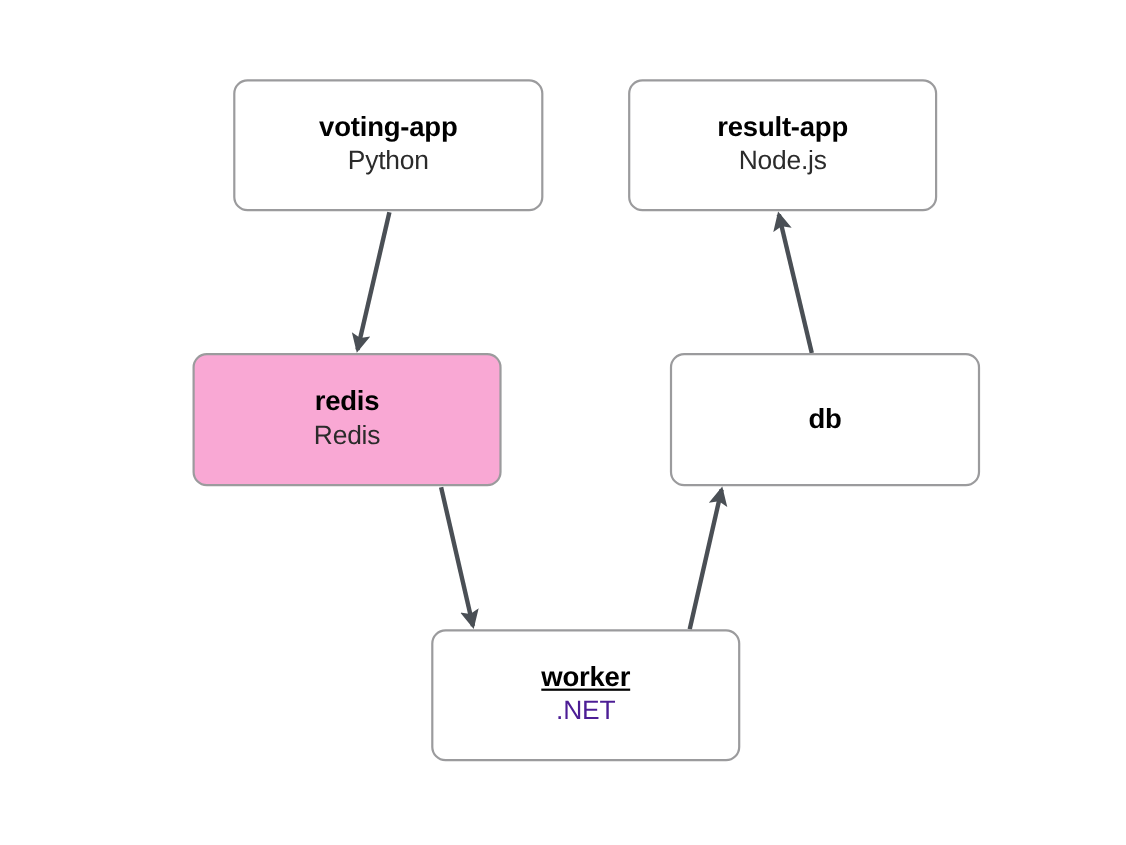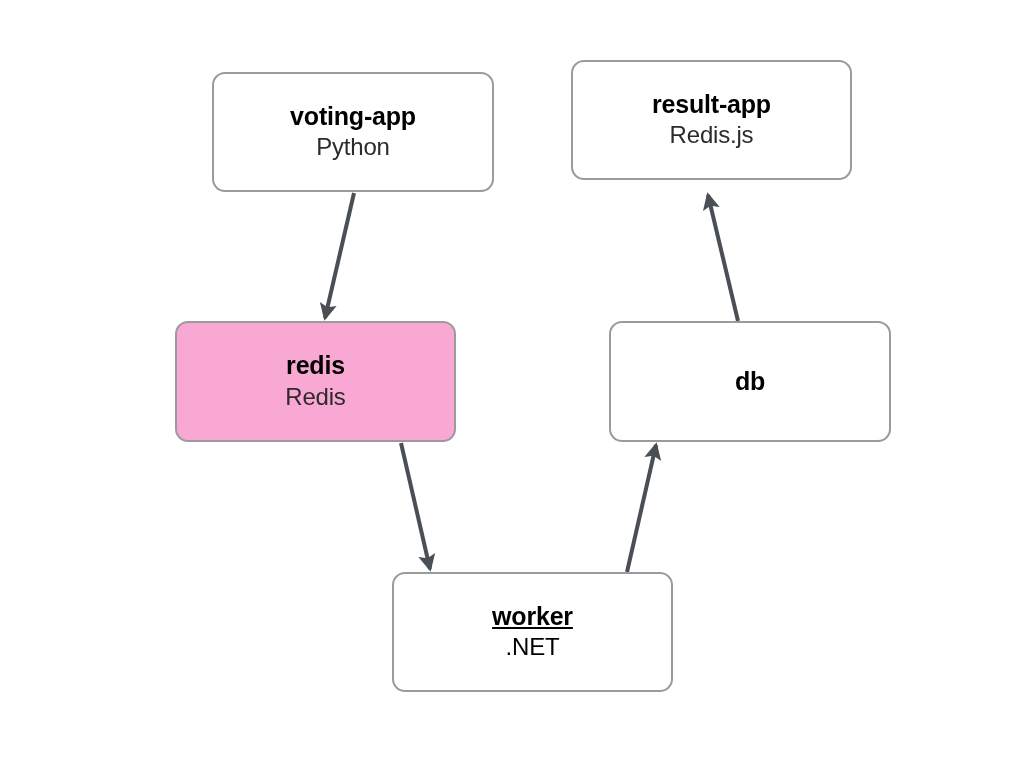--- a/index.html
+++ b/index.html
@@ -73,32 +73,32 @@
         <line x1="607" y1="572" x2="636" y2="445" stroke="#4a4f55" marker-end="url(#arrowhead)"></line>
         <line x1="718" y1="321" x2="688" y2="195" stroke="#4a4f55" marker-end="url(#arrowhead)"></line>
       </g>
   </svg>
 
   <div class="node" style="left: 192px; top: 72px; width: 282px; height: 120px; border-color: rgb(155, 155, 157); background: rgb(255, 255, 255);">
     <div class="node-title" style="color: rgb(0, 0, 0);">voting-app</div>
     <div class="node-subtitle" style="color: rgb(43, 43, 43);">Python</div>
   </div>
 
-  <div class="node" style="left: 551px; top: 60px; width: 281px; height: 120px; border-color: rgb(155, 155, 157); background: rgb(255, 255, 255);">
+  <div class="node" style="left: 551px; top: 72px; width: 281px; height: 120px; border-color: rgb(155, 155, 157); background: rgb(255, 255, 255);">
     <div class="node-title" style="color: rgb(0, 0, 0);">result-app</div>
-    <div class="node-subtitle" style="color: rgb(43, 43, 43);">Redis.js</div>
+    <div class="node-subtitle" style="color: rgb(43, 43, 43);">Node.js</div>
   </div>
 
   <div class="node" style="left: 155px; top: 321px; width: 281px; height: 121px; border-color: rgb(155, 155, 157); background: #f9a8d4;">
     <div class="node-title" style="color: rgb(0, 0, 0);">redis</div>
     <div class="node-subtitle" style="color: rgb(43, 43, 43);">Redis</div>
   </div>
 
   <div class="node" style="left: 589px; top: 321px; width: 282px; height: 121px; border-color: rgb(155, 155, 157); background: rgb(255, 255, 255); gap: 48px;">
     <div class="node-title" style="color: rgb(0, 0, 0);">db</div>
   </div>
 
   <div class="node" style="left: 372px; top: 572px; width: 281px; height: 120px; border-color: rgb(155, 155, 157); background: rgb(255, 255, 255);">
     <div class="node-title" style="color: rgb(0, 0, 0); text-decoration: underline;">worker</div>
-    <div class="node-subtitle" style="color: #000000;">.NET</div>
+    <div class="node-subtitle" style="color: #4c1d95;">.NET</div>
   </div>
 
 </div>
 
 </body></html>

